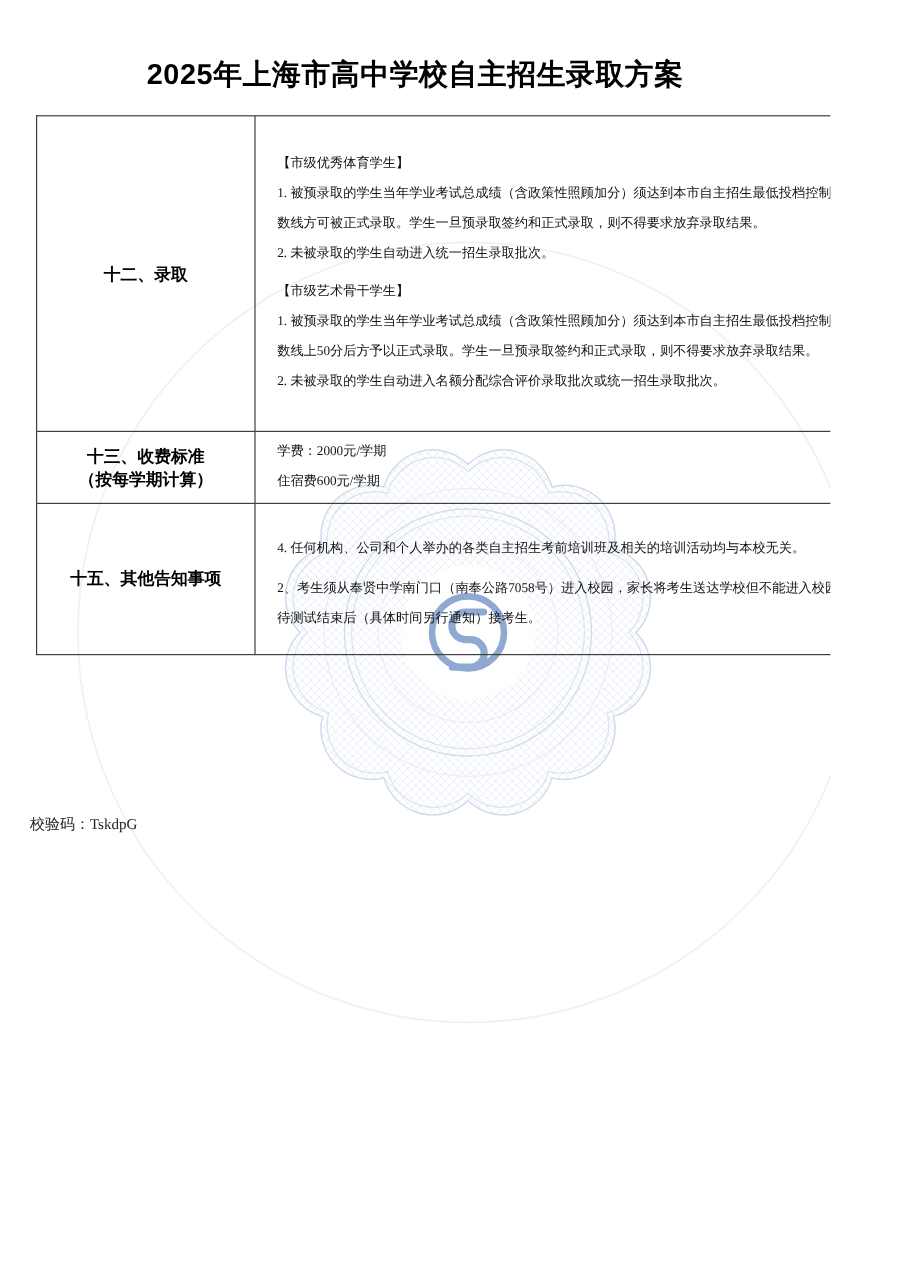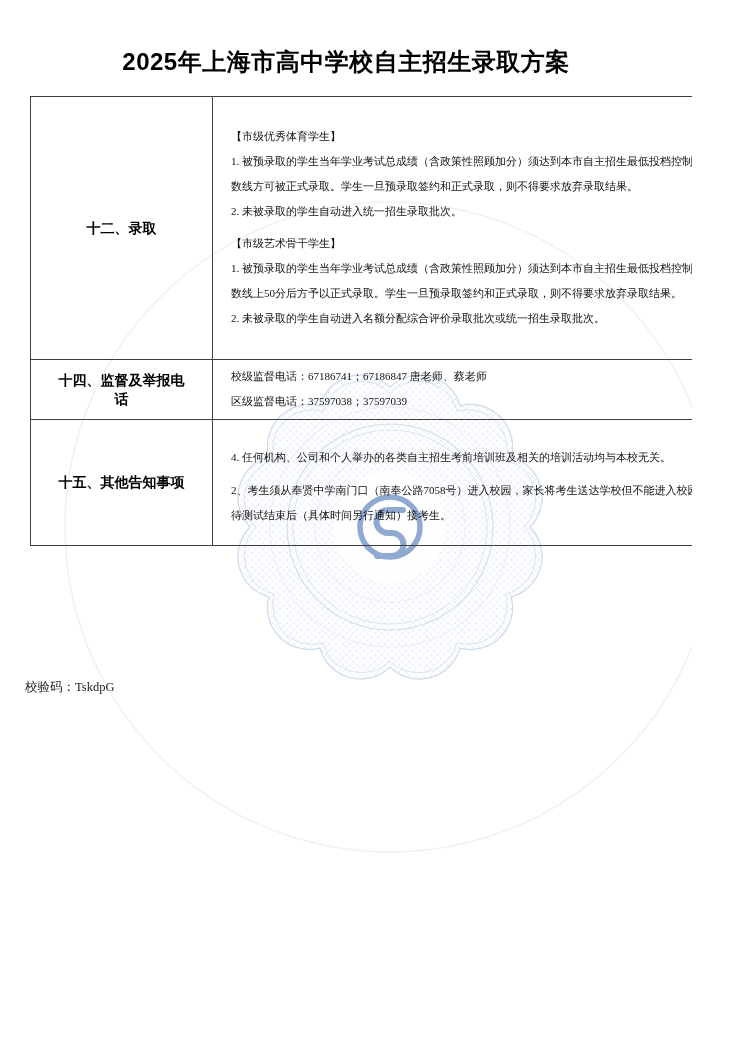--- a/index.html
+++ b/index.html
@@ -133,30 +133,31 @@
               <div class="line">2. 未被录取的学生自动进入统一招生录取批次。</div>
             </div>
             <div class="block block-gap">
               <div class="line">【市级艺术骨干学生】</div>
               <div class="line">1. 被预录取的学生当年学业考试总成绩（含政策性照顾加分）须达到本市自主招生最低投档控制分数线上50分后方予以正式录取。学生一旦预录取签约和正式录取，则不得要求放弃录取结果。</div>
               <div class="line">2. 未被录取的学生自动进入名额分配综合评价录取批次或统一招生录取批次。</div>
             </div>
           </td>
         </tr>
 
-
         <tr>
           <th class="rowhdr">
-            <div>十四、监督及举报电话</div>
+            <div>十三、收费标准</div>
+            <div>（按每学期计算）</div>
           </th>
-          <td class="cell r14">
-            <div class="line">校级监督电话：67186741；67186847 唐老师、蔡老师</div>
-            <div class="line">区级监督电话：37597038；37597039</div>
+          <td class="cell r13">
+            <div class="line">学费：2000元/学期</div>
+            <div class="line">住宿费600元/学期</div>
           </td>
         </tr>
+
 
         <tr>
           <th class="rowhdr">
             <div>十五、其他告知事项</div>
           </th>
           <td class="cell r15">
             <div class="line">4. 任何机构、公司和个人举办的各类自主招生考前培训班及相关的培训活动均与本校无关。</div>
             <div class="line item-gap">2、考生须从奉贤中学南门口（南奉公路7058号）进入校园，家长将考生送达学校但不能进入校园，待测试结束后（具体时间另行通知）接考生。</div>
           </td>
         </tr>

